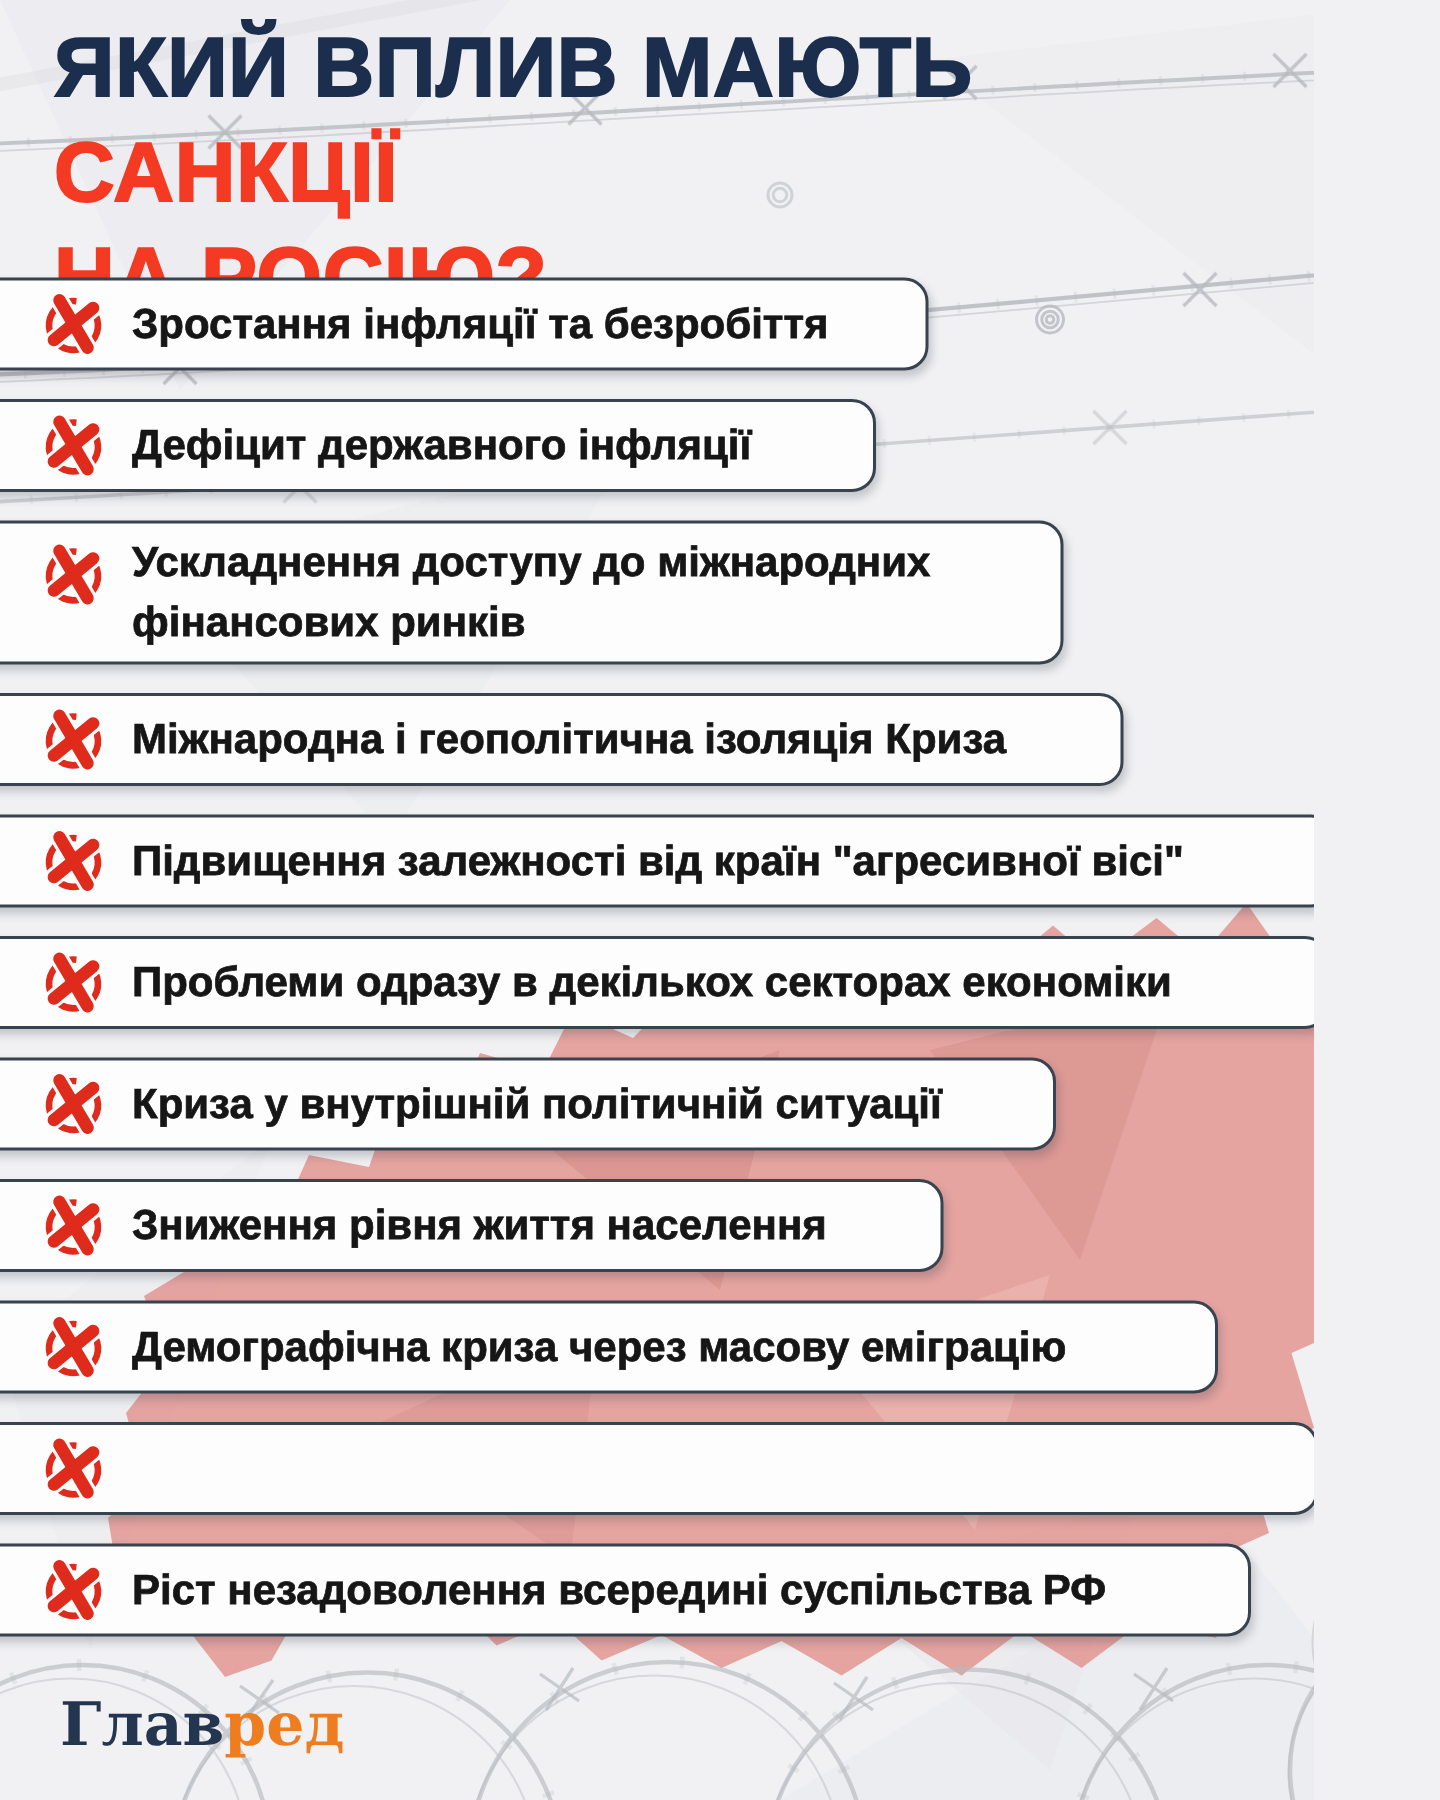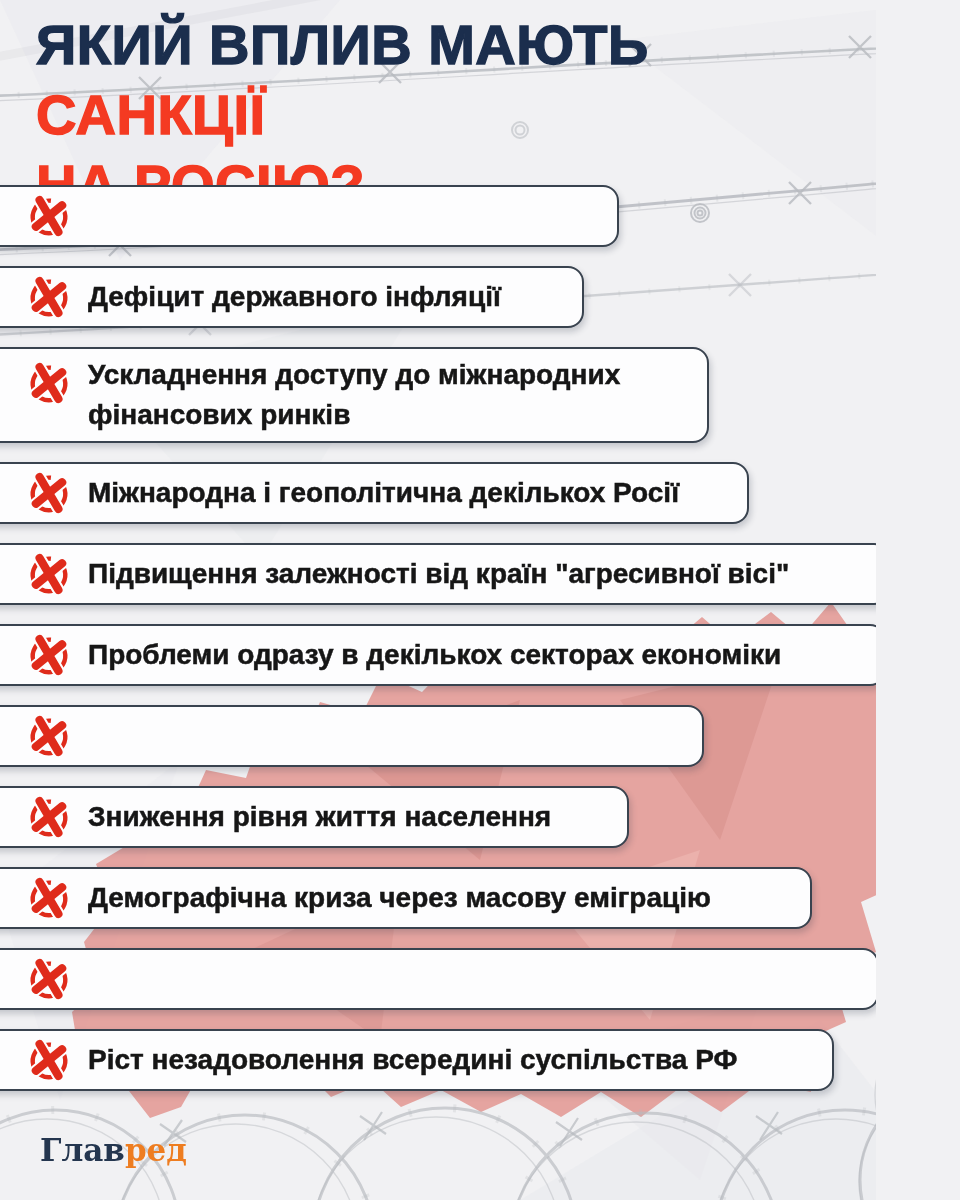--- a/index.html
+++ b/index.html
@@ -16,21 +16,21 @@
         background:var(--card-bg,#fdfdfe);border:2px solid var(--card-border,#39434f);
         border-radius:16px;margin-bottom:19px;min-height:57px;
         padding:6px 18px 6px 50px;box-shadow:2px 4px 6px rgba(40,50,70,.22);}
   .card-text{font-size:28px;font-weight:bold;color:var(--text-dark,#161616);
         line-height:40px;white-space:nowrap;-webkit-text-stroke:.5px var(--text-dark,#161616);}
   .card.two-line .card-text{white-space:normal;}
   .icon{width:46px;height:46px;flex:0 0 46px;}
   .card.two-line .icon{align-self:flex-start;margin-top:5px;}
 
   .logo{position:absolute;left:40px;top:1130px;z-index:2;
-        font-family:"DejaVu Serif",serif;font-weight:bold;font-size:31px;line-height:40px;}
+        font-family:"DejaVu Serif",serif;font-weight:bold;font-size:40px;line-height:40px;}
   .logo .p1{color:var(--logo-navy,#24364f);}
   .logo .p2{color:var(--logo-orange,#ee7d20);}
 </style>
 </head>
 <body>
 
 <div class="stage">
 
   <svg class="bg" width="960" height="1200" viewBox="0 0 960 1200" aria-hidden="true">
 
@@ -133,20 +133,21 @@
         <svg width="46" height="46" viewBox="0 0 48 48">
           <circle cx="24" cy="25" r="17" fill="none" stroke="var(--icon-red,#df2b1b)" stroke-width="4.6" stroke-dasharray="92 15" stroke-dashoffset="6" transform="rotate(-15 24 25)"></circle>
           <g stroke-linecap="round" transform="rotate(8 24 24)">
             <line x1="12" y1="9" x2="36" y2="39" stroke="var(--card-bg,#fdfdfe)" stroke-width="13"></line>
             <line x1="36" y1="11" x2="12" y2="37" stroke="var(--card-bg,#fdfdfe)" stroke-width="13"></line>
             <line x1="12" y1="9" x2="36" y2="39" stroke="var(--icon-red,#df2b1b)" stroke-width="8.6"></line>
             <line x1="36" y1="11" x2="12" y2="37" stroke="var(--icon-red,#df2b1b)" stroke-width="8.6"></line>
           </g>
         </svg>
       </span>
+      <span class="card-text">Зростання інфляції та безробіття</span>
     </div>
 
     <div class="card" style="width: 610px;">
       <span class="icon">
         <svg width="46" height="46" viewBox="0 0 48 48">
           <circle cx="24" cy="25" r="17" fill="none" stroke="var(--icon-red,#df2b1b)" stroke-width="4.6" stroke-dasharray="92 15" stroke-dashoffset="6" transform="rotate(-15 24 25)"></circle>
           <g stroke-linecap="round" transform="rotate(8 24 24)">
             <line x1="12" y1="9" x2="36" y2="39" stroke="var(--card-bg,#fdfdfe)" stroke-width="13"></line>
             <line x1="36" y1="11" x2="12" y2="37" stroke="var(--card-bg,#fdfdfe)" stroke-width="13"></line>
             <line x1="12" y1="9" x2="36" y2="39" stroke="var(--icon-red,#df2b1b)" stroke-width="8.6"></line>
@@ -177,21 +178,21 @@
         <svg width="46" height="46" viewBox="0 0 48 48">
           <circle cx="24" cy="25" r="17" fill="none" stroke="var(--icon-red,#df2b1b)" stroke-width="4.6" stroke-dasharray="92 15" stroke-dashoffset="6" transform="rotate(-15 24 25)"></circle>
           <g stroke-linecap="round" transform="rotate(8 24 24)">
             <line x1="12" y1="9" x2="36" y2="39" stroke="var(--card-bg,#fdfdfe)" stroke-width="13"></line>
             <line x1="36" y1="11" x2="12" y2="37" stroke="var(--card-bg,#fdfdfe)" stroke-width="13"></line>
             <line x1="12" y1="9" x2="36" y2="39" stroke="var(--icon-red,#df2b1b)" stroke-width="8.6"></line>
             <line x1="36" y1="11" x2="12" y2="37" stroke="var(--icon-red,#df2b1b)" stroke-width="8.6"></line>
           </g>
         </svg>
       </span>
-      <span class="card-text">Міжнародна і геополітична декількох Росії</span>
+      <span class="card-text">Міжнародна і геополітична ізоляція Криза</span>
     </div>
 
     <div class="card" style="width: 916px;">
       <span class="icon">
         <svg width="46" height="46" viewBox="0 0 48 48">
           <circle cx="24" cy="25" r="17" fill="none" stroke="var(--icon-red,#df2b1b)" stroke-width="4.6" stroke-dasharray="92 15" stroke-dashoffset="6" transform="rotate(-15 24 25)"></circle>
           <g stroke-linecap="round" transform="rotate(8 24 24)">
             <line x1="12" y1="9" x2="36" y2="39" stroke="var(--card-bg,#fdfdfe)" stroke-width="13"></line>
             <line x1="36" y1="11" x2="12" y2="37" stroke="var(--card-bg,#fdfdfe)" stroke-width="13"></line>
             <line x1="12" y1="9" x2="36" y2="39" stroke="var(--icon-red,#df2b1b)" stroke-width="8.6"></line>
@@ -222,20 +223,21 @@
         <svg width="46" height="46" viewBox="0 0 48 48">
           <circle cx="24" cy="25" r="17" fill="none" stroke="var(--icon-red,#df2b1b)" stroke-width="4.6" stroke-dasharray="92 15" stroke-dashoffset="6" transform="rotate(-15 24 25)"></circle>
           <g stroke-linecap="round" transform="rotate(8 24 24)">
             <line x1="12" y1="9" x2="36" y2="39" stroke="var(--card-bg,#fdfdfe)" stroke-width="13"></line>
             <line x1="36" y1="11" x2="12" y2="37" stroke="var(--card-bg,#fdfdfe)" stroke-width="13"></line>
             <line x1="12" y1="9" x2="36" y2="39" stroke="var(--icon-red,#df2b1b)" stroke-width="8.6"></line>
             <line x1="36" y1="11" x2="12" y2="37" stroke="var(--icon-red,#df2b1b)" stroke-width="8.6"></line>
           </g>
         </svg>
       </span>
+      <span class="card-text">Криза у внутрішній політичній ситуації</span>
     </div>
 
     <div class="card" style="width: 655px;">
       <span class="icon">
         <svg width="46" height="46" viewBox="0 0 48 48">
           <circle cx="24" cy="25" r="17" fill="none" stroke="var(--icon-red,#df2b1b)" stroke-width="4.6" stroke-dasharray="92 15" stroke-dashoffset="6" transform="rotate(-15 24 25)"></circle>
           <g stroke-linecap="round" transform="rotate(8 24 24)">
             <line x1="12" y1="9" x2="36" y2="39" stroke="var(--card-bg,#fdfdfe)" stroke-width="13"></line>
             <line x1="36" y1="11" x2="12" y2="37" stroke="var(--card-bg,#fdfdfe)" stroke-width="13"></line>
             <line x1="12" y1="9" x2="36" y2="39" stroke="var(--icon-red,#df2b1b)" stroke-width="8.6"></line>

